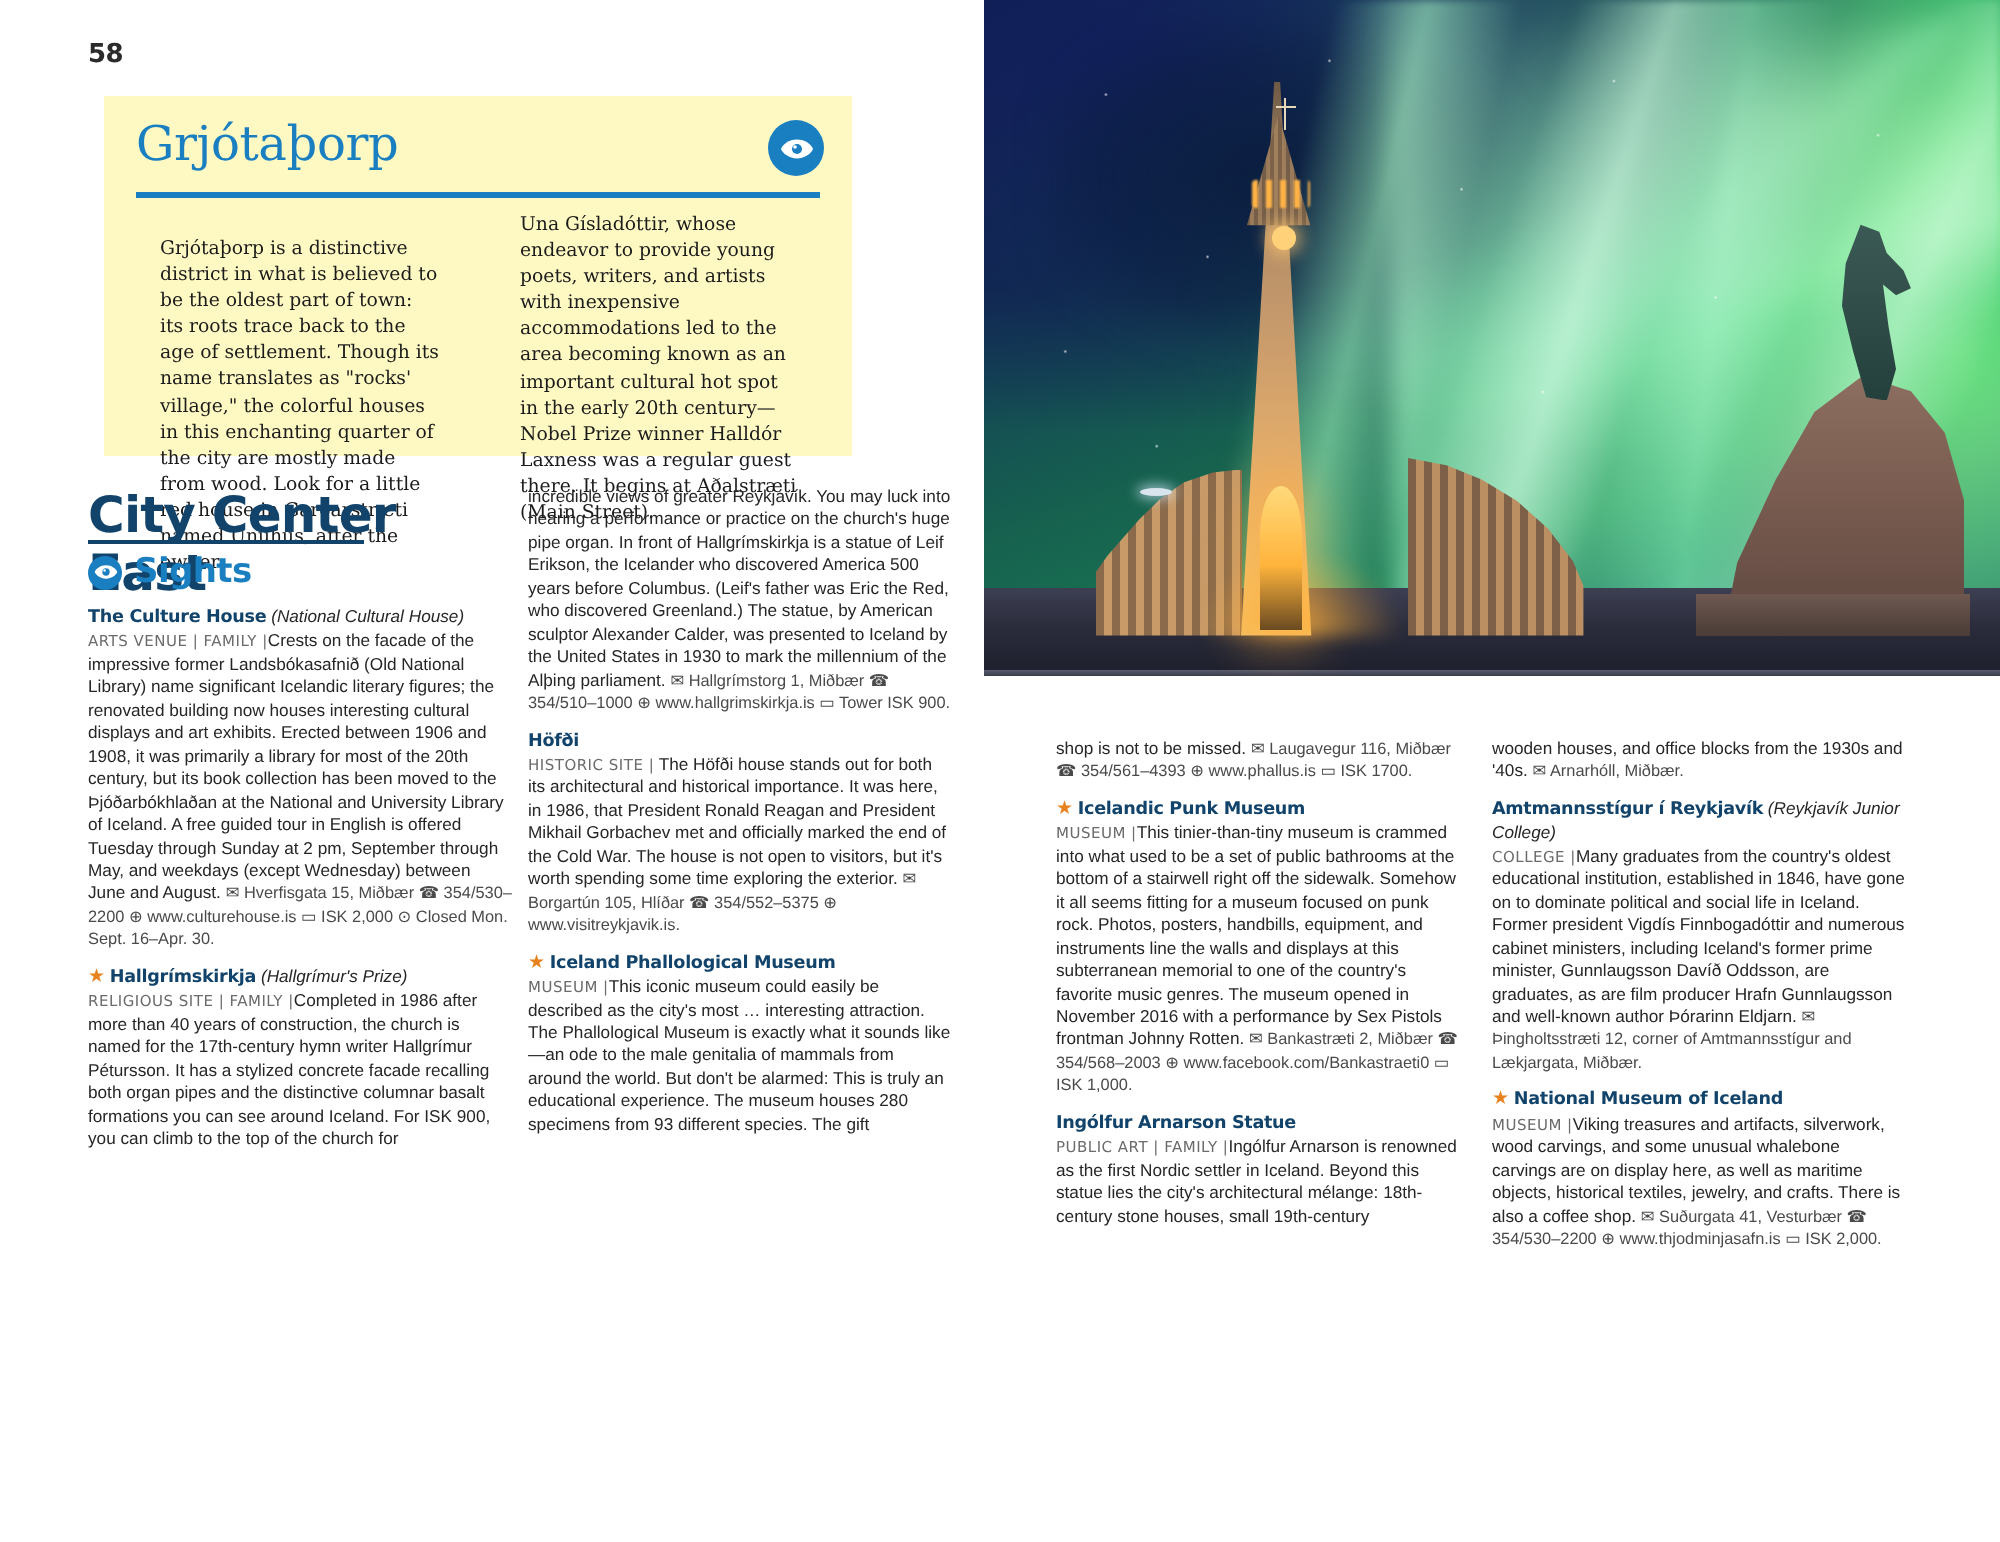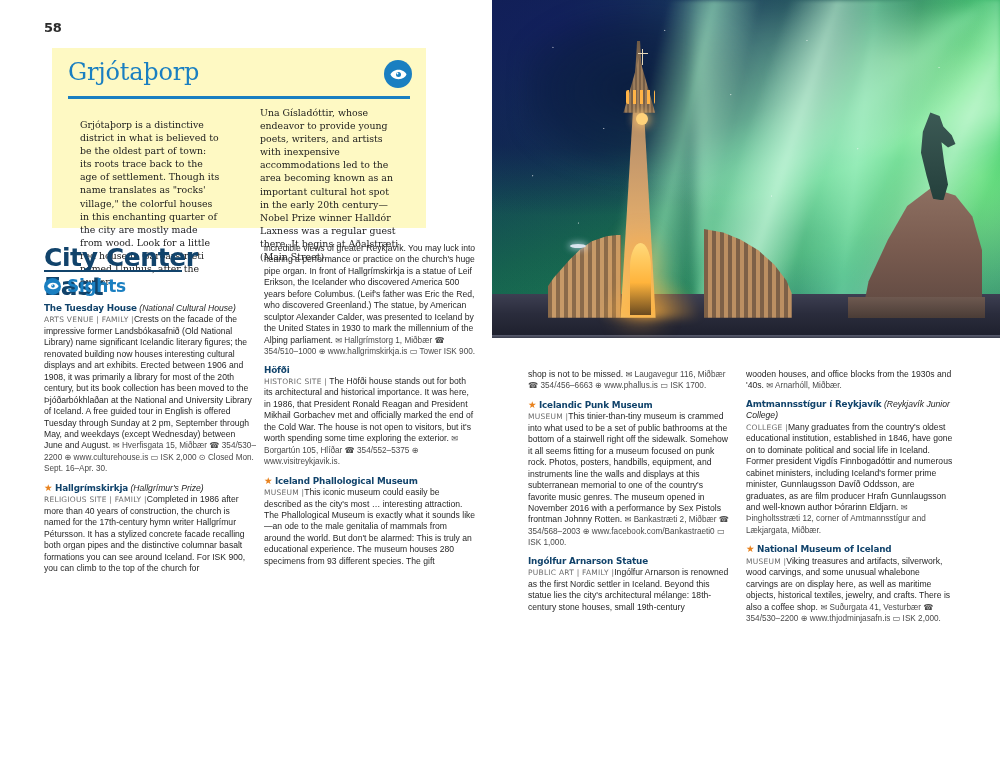--- a/index.html
+++ b/index.html
@@ -276,21 +276,21 @@
         <path d="M8.5 0.8C4.4 0.8 1.4 3.3 0.5 5.5c0.9 2.2 3.9 4.7 8 4.7s7.1-2.5 8-4.7C15.6 3.3 12.6 0.8 8.5 0.8z" fill="#ffffff"></path>
         <circle cx="8.5" cy="5.5" r="2.6" fill="#1a7fc1"></circle>
         <circle cx="7.5" cy="4.4" r="0.9" fill="#ffffff"></circle>
       </svg>
     </span>
     <span class="txt">Sights</span>
   </div>
 
   <div class="col" id="col1">
     <div class="entry">
-      <span class="ename">The Tuesday House</span>
+      <span class="ename">The Culture House</span>
       <span class="ealt">(National Cultural House)</span><br>
       <span class="cat">ARTS VENUE | FAMILY |</span><span class="body">Crests on the facade of the impressive former Landsbókasafnið (Old National Library) name significant Icelandic literary figures; the renovated building now houses interesting cultural displays and art exhibits. Erected between 1906 and 1908, it was primarily a library for most of the 20th century, but its book collection has been moved to the Þjóðarbókhlaðan at the National and University Library of Iceland. A free guided tour in English is offered Tuesday through Sunday at 2 pm, September through May, and weekdays (except Wednesday) between June and August.</span>
       <span class="it gi">✉ Hverfisgata 15, Miðbær ☎ 354/530–2200 ⊕ www.culturehouse.is ▭ ISK 2,000 ⊙ Closed Mon. Sept. 16–Apr. 30.</span>
     </div>
     <div class="entry">
       <span class="star">★</span>
       <span class="ename">Hallgrímskirkja</span>
       <span class="ealt">(Hallgrímur's Prize)</span><br>
       <span class="cat">RELIGIOUS SITE | FAMILY |</span><span class="body">Completed in 1986 after more than 40 years of construction, the church is named for the 17th-century hymn writer Hallgrímur Pétursson. It has a stylized concrete facade recalling both organ pipes and the distinctive columnar basalt formations you can see around Iceland. For ISK 900, you can climb to the top of the church for</span>
     </div>
@@ -309,21 +309,21 @@
     <div class="entry">
       <span class="star">★</span>
       <span class="ename">Iceland Phallological Museum</span><br>
       <span class="cat">MUSEUM |</span><span class="body">This iconic museum could easily be described as the city's most … interesting attraction. The Phallological Museum is exactly what it sounds like—an ode to the male genitalia of mammals from around the world. But don't be alarmed: This is truly an educational experience. The museum houses 280 specimens from 93 different species. The gift</span>
     </div>
   </div>
 
   <div class="col" id="col3">
     <div class="cont">
       <span class="body">shop is not to be missed.</span>
-      <span class="it gi">✉ Laugavegur 116, Miðbær ☎ 354/456–6663 ⊕ www.phallus.is ▭ ISK 1700.</span>
+      <span class="it gi">✉ Laugavegur 116, Miðbær ☎ 354/561–4393 ⊕ www.phallus.is ▭ ISK 1700.</span>
     </div>
     <div class="entry">
       <span class="star">★</span>
       <span class="ename">Icelandic Punk Museum</span><br>
       <span class="cat">MUSEUM |</span><span class="body">This tinier-than-tiny museum is crammed into what used to be a set of public bathrooms at the bottom of a stairwell right off the sidewalk. Somehow it all seems fitting for a museum focused on punk rock. Photos, posters, handbills, equipment, and instruments line the walls and displays at this subterranean memorial to one of the country's favorite music genres. The museum opened in November 2016 with a performance by Sex Pistols frontman Johnny Rotten.</span>
       <span class="it gi">✉ Bankastræti 2, Miðbær ☎ 354/568–2003 ⊕ www.facebook.com/Bankastraeti0 ▭ ISK 1,000.</span>
     </div>
     <div class="entry">
       <span class="ename">Ingólfur Arnarson Statue</span><br>
       <span class="cat">PUBLIC ART | FAMILY |</span><span class="body">Ingólfur Arnarson is renowned as the first Nordic settler in Iceland. Beyond this statue lies the city's architectural mélange: 18th-century stone houses, small 19th-century</span>

